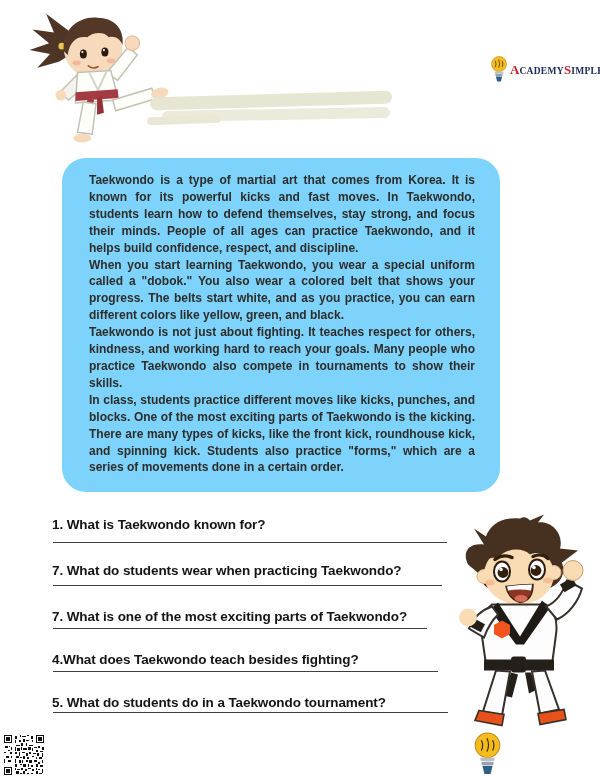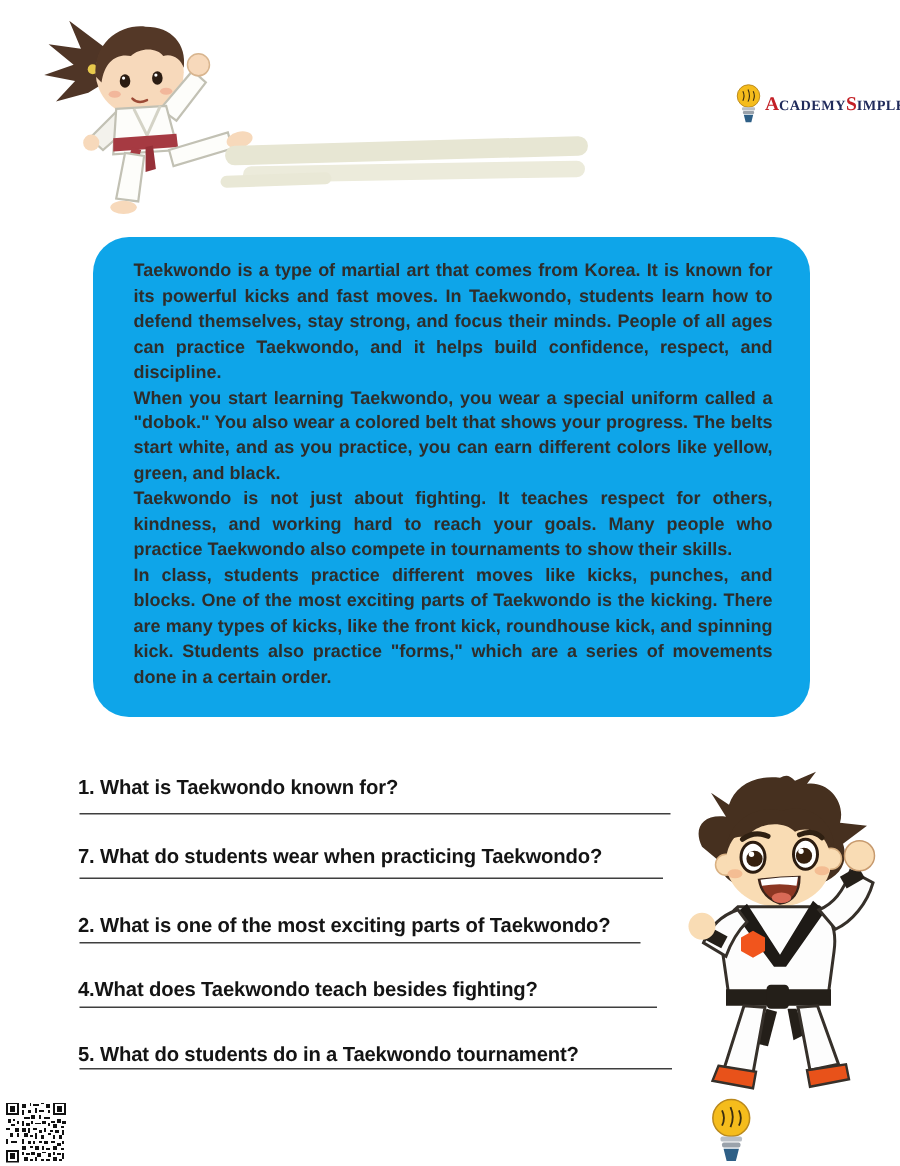--- a/index.html
+++ b/index.html
@@ -21,22 +21,22 @@
   .brush.b2 { left:162px; top:109px; width:228px; height:11px; background:#ecebdb; transform:rotate(-1deg); }
   .brush.b3 { left:147px; top:116px; width:74px;  height:8px;  background:#e9e8d6; transform:rotate(-2deg); }
 
   .instruction {
     position:absolute; left:143px; top:131px;
     font-size:12px; font-weight:bold; color:#1d1d1d; letter-spacing:-0.1px;
   }
 
   
   .passage {
-    position:absolute; left:62px; top:158px; width:478px; min-height:320px;
-    background:#0ea5e9; border-radius:24px; padding:14px 25px 16px 27px;
+    position:absolute; left:62px; top:158px; width:438px; min-height:320px;
+    background:#7dd3fc; border-radius:24px; padding:14px 25px 16px 27px;
   }
   .passage p {
     margin:0; font-size:12px; line-height:16.9px; font-weight:bold;
     color:#2e2d2b; text-align:justify;
   }
 
   
   .q-label {
     position:absolute; left:52px; font-size:13.5px; font-weight:bold; color:#141414;
     letter-spacing:-0.1px; white-space:nowrap;margin-top:12px;
@@ -116,21 +116,21 @@
     <p>Taekwondo is not just about fighting. It teaches respect for others, kindness, and working hard to reach your goals. Many people who practice Taekwondo also compete in tournaments to show their skills.</p>
     <p>In class, students practice different moves like kicks, punches, and blocks. One of the most exciting parts of Taekwondo is the kicking. There are many types of kicks, like the front kick, roundhouse kick, and spinning kick. Students also practice "forms," which are a series of movements done in a certain order.</p>
   </div>
 
   <div class="q-label" style="top:505px">1. What is Taekwondo known for?</div>
   <div class="answer-line" style="top:542px; width:394px"></div>
 
   <div class="q-label" style="top:551px">7. What do students wear when practicing Taekwondo?</div>
   <div class="answer-line" style="top:585px; width:389px"></div>
 
-  <div class="q-label" style="top:597px">2. What is one of the most exciting parts of Taekwondo?</div>
+  <div class="q-label" style="top:597px">7. What is one of the most exciting parts of Taekwondo?</div>
   <div class="answer-line" style="top:628px; width:374px"></div>
 
   <div class="q-label" style="top:640px">4.What does Taekwondo teach besides fighting?</div>
   <div class="answer-line" style="top:671px; width:385px"></div>
 
   <div class="q-label" style="top:683px">5. What do students do in a Taekwondo tournament?</div>
   <div class="answer-line" style="top:712px; width:395px"></div>
 
   <svg class="boy" viewBox="0 0 160 220" aria-hidden="true">
     <path d="M80,4 C62,2 50,10 46,22 L34,14 L44,30 C28,28 22,38 28,50 L40,60 C40,68 46,74 54,76 L108,74 C120,70 126,60 122,48 L138,36 L120,34 C124,20 112,6 98,8 L104,0 L90,6 C86,2 84,2 80,4 Z" fill="#46301f"></path>

